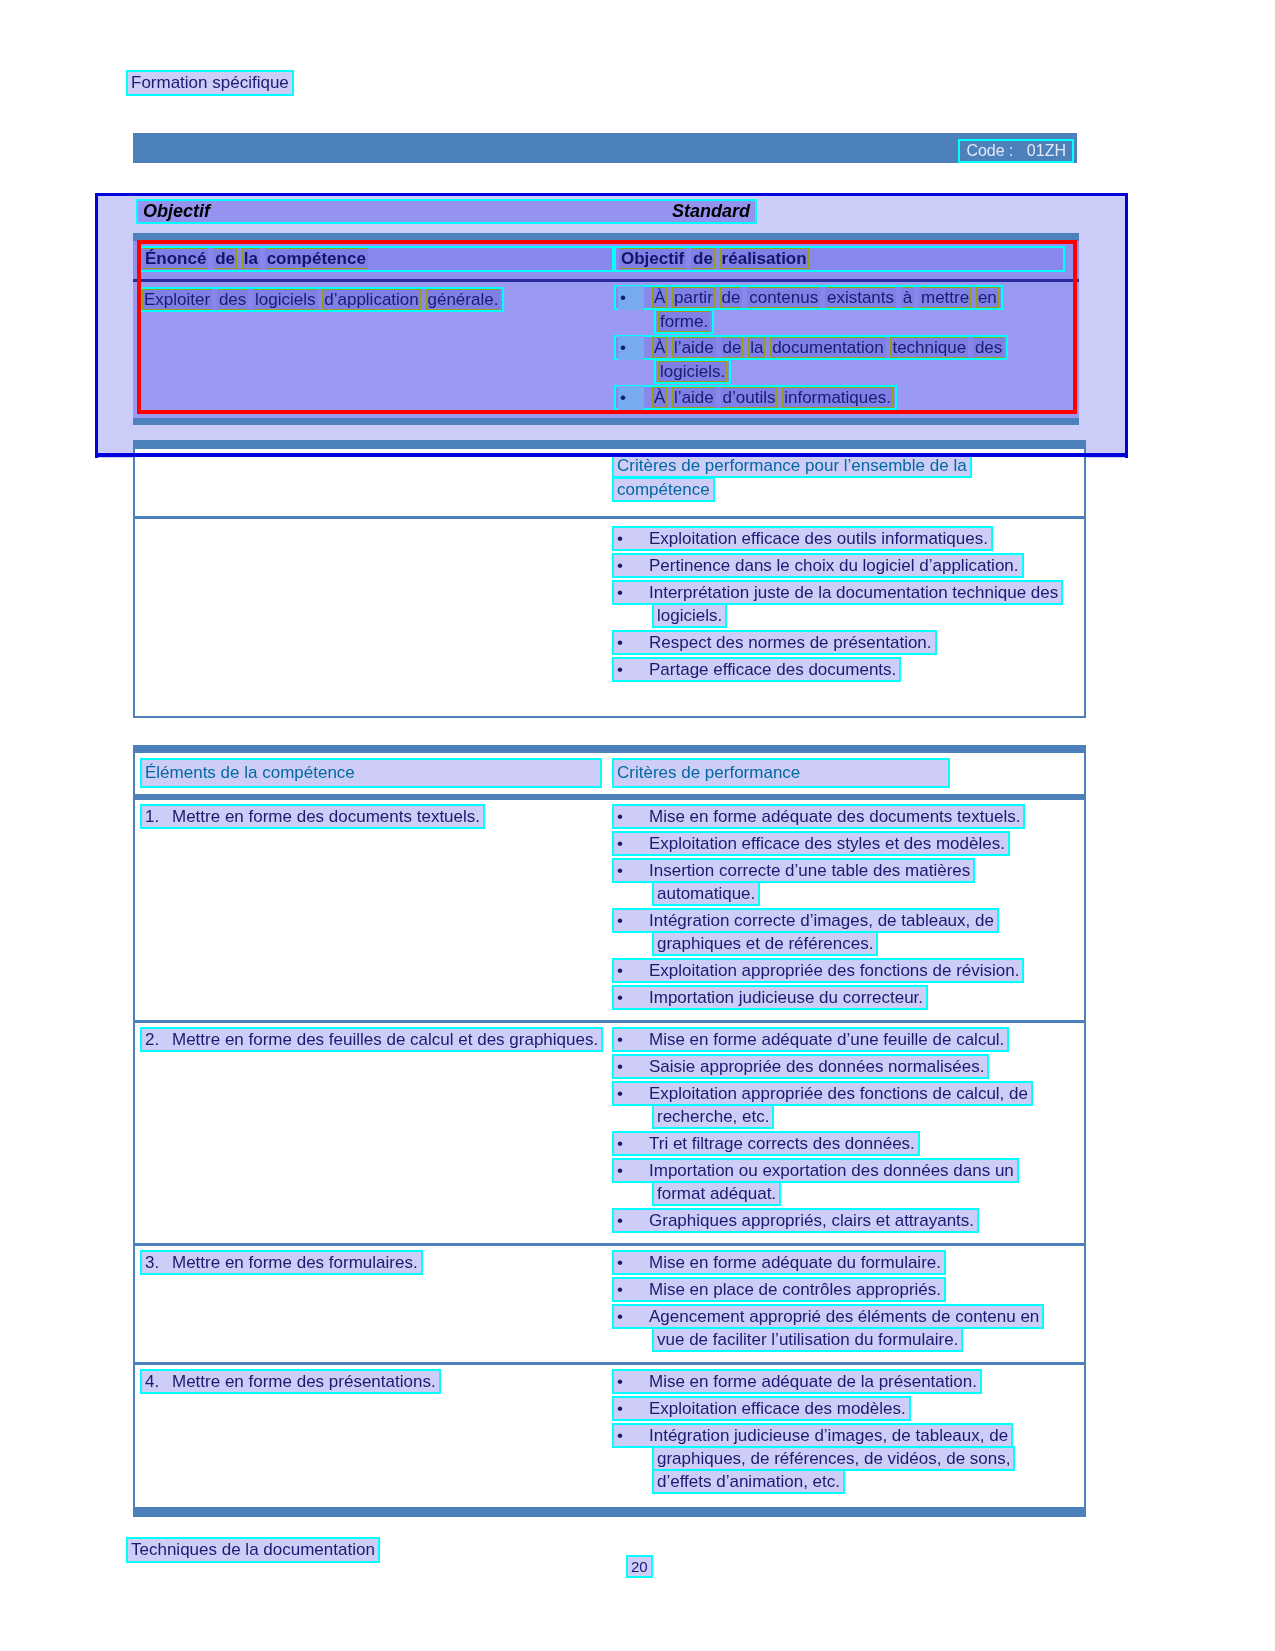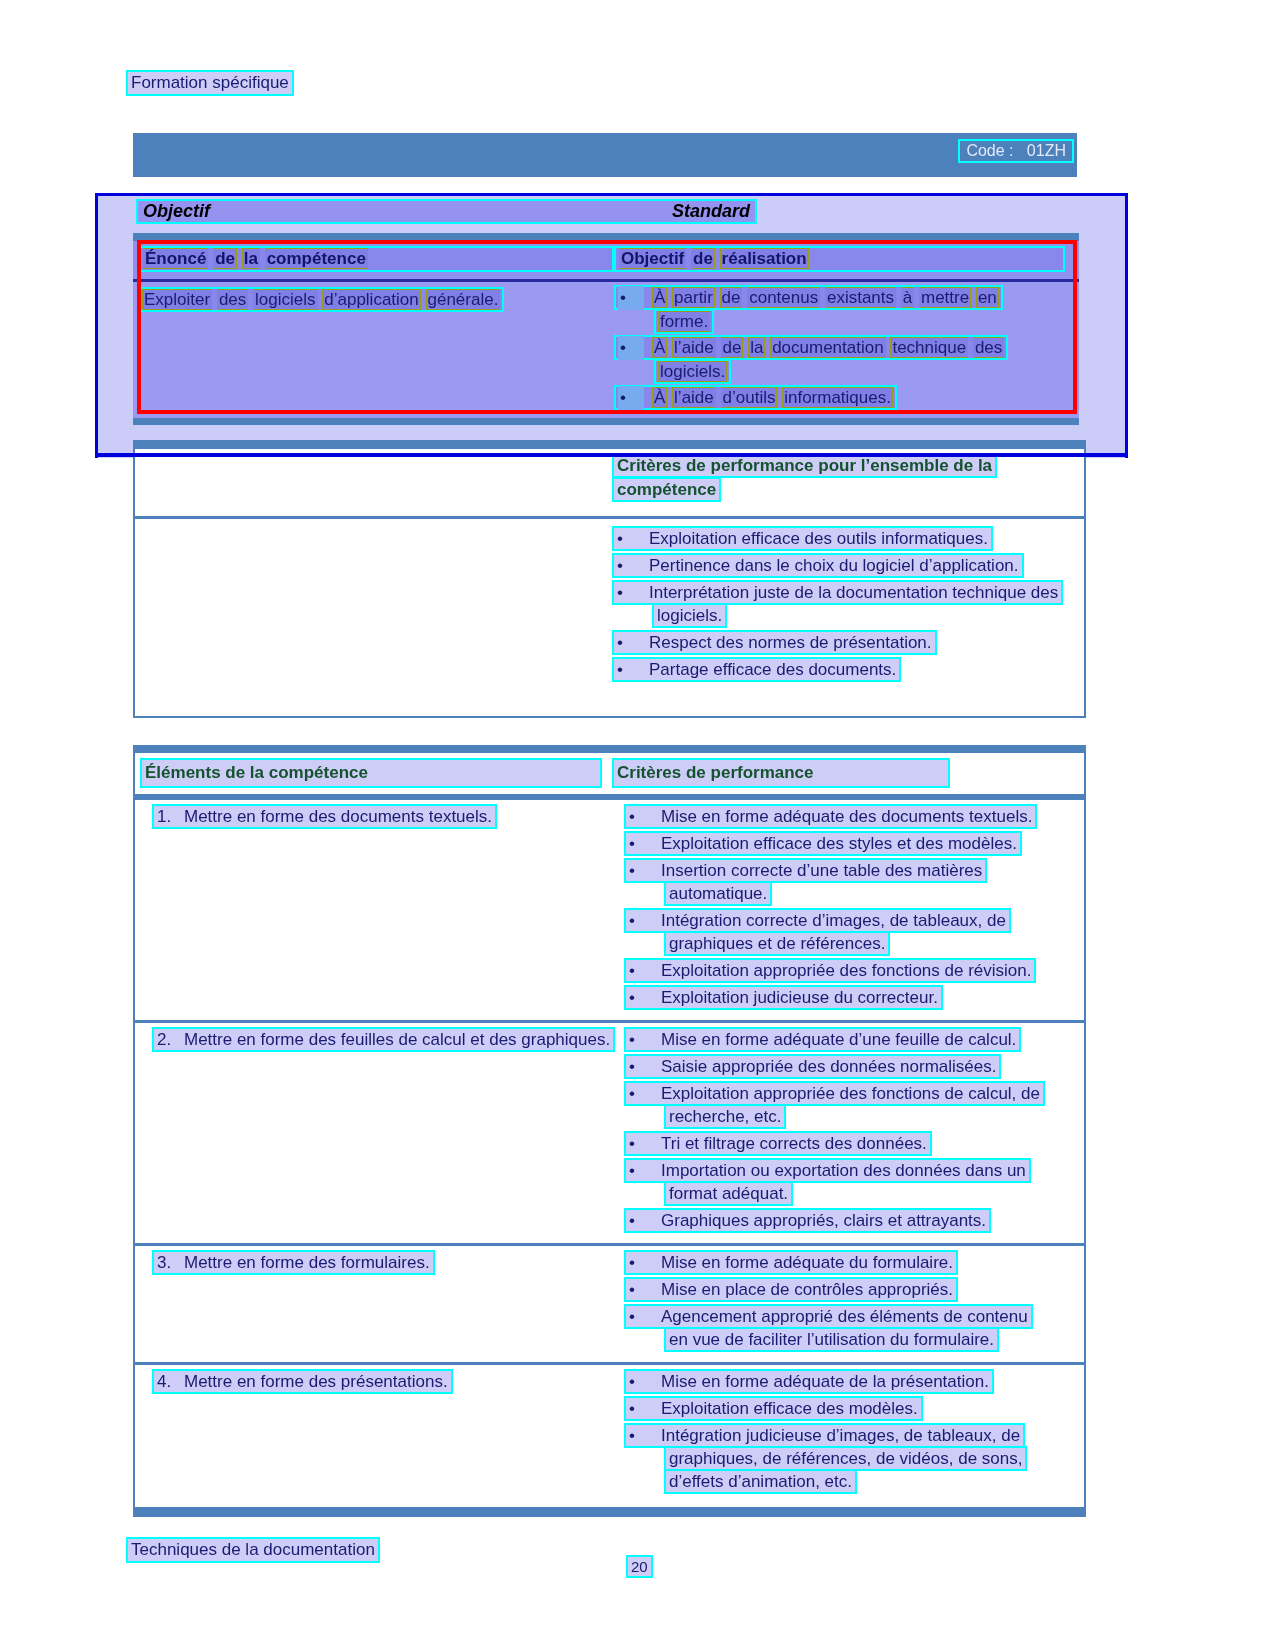--- a/index.html
+++ b/index.html
@@ -7,21 +7,21 @@
         font-family:"Liberation Sans",sans-serif;color:#1b1b70;font-size:17px;}
 
   
   .hl{border:2px solid #00ffff;background:#cdcdf8;padding:1px 3px;
       -webkit-box-decoration-break:clone;box-decoration-break:clone;}
 
   
   .formation{position:absolute;left:126px;top:70px;}
 
   
-  .title-bar{position:absolute;left:133px;top:133px;width:944px;height:44px;background:#4d81bc;}
+  .title-bar{position:absolute;left:133px;top:133px;width:944px;height:30px;background:#4d81bc;}
   .code-badge{position:absolute;right:3px;top:6px;border:2px solid #00ffff;color:#e4e9f7;
               padding:1px 6px;white-space:pre;font-size:16px;}
 
   
   .lavender{position:absolute;left:95px;top:193px;width:1027px;height:262px;background:#ccccf8;
             border:3px solid #0000dd;border-bottom:none;z-index:1;}
   .os-line{position:absolute;left:38px;top:3px;width:607px;display:flex;justify-content:space-between;
            background:#9494f0;border:2px solid #00ffff;padding:0 5px;
            font-weight:bold;font-style:italic;font-size:18px;color:#000000;}
 
@@ -51,27 +51,27 @@
   
   .wtable{position:absolute;left:133px;width:949px;background:#ffffff;
           border:2px solid #4d81bc;border-top:none;z-index:2;overflow:hidden;}
   .t1{top:440px;height:276px;}
   .t2{top:745px;height:770px;}
   .w-head{display:flex;border-bottom:3px solid #4d81bc;}
   .t1 .w-head{min-height:56px;padding:5px 0 6px;}
   .t2 .w-head{padding:5px 0 6px;}
   .cl{width:472px;padding-left:5px;}
   .cr{flex:1;padding-right:22px;}
-  .head-hl{font-weight:bold;color:#14532d;line-height:24px;}
+  .head-hl{font-weight:normal;color:#0369a1;line-height:24px;}
   .block{display:block;}
   .w-body{display:flex;padding:8px 0;}
   .wbullet{padding-left:40px;text-indent:-40px;line-height:23px;margin-bottom:4px;}
   .wbullet .dot{display:inline-block;width:14px;text-indent:0;color:#1b1b70;}
   .wbullet .tab{display:inline-block;width:18px;}
-  .w-row{display:flex;border-top:3px solid #4d81bc;padding:5px 12px 7px;}
+  .w-row{display:flex;border-top:3px solid #4d81bc;padding:5px 0 7px;}
   .numline{padding-left:31px;text-indent:-31px;line-height:23px;}
   .num{display:inline-block;width:14px;text-indent:0;}
   .numgap{display:inline-block;width:13px;}
   .botbar{position:absolute;bottom:0;left:0;right:0;height:8px;background:#4d81bc;}
   .t2 .w-head .cl .head-hl{margin-right:10px;}
   .t2 .w-head .cr .head-hl{margin-right:112px;}
 
   
   .footer-label{position:absolute;left:126px;top:1537px;}
   .page-num{position:absolute;left:626px;top:1555px;font-size:15px;}
@@ -199,21 +199,21 @@
 
               <div class="wbullet">
                 <span class="hl"><span class="dot">•</span><span class="tab"></span><span>Intégration correcte d’images, de tableaux, de graphiques et de références.</span></span>
               </div>
 
               <div class="wbullet">
                 <span class="hl"><span class="dot">•</span><span class="tab"></span><span>Exploitation appropriée des fonctions de révision.</span></span>
               </div>
 
               <div class="wbullet">
-                <span class="hl"><span class="dot">•</span><span class="tab"></span><span>Exploitation judicieuse du correcteur.</span></span>
+                <span class="hl"><span class="dot">•</span><span class="tab"></span><span>Importation judicieuse du correcteur.</span></span>
               </div>
             </div>
         </div>
 
         <div class="w-row">
           <div class="cl">
             <div class="numline">
               <span class="hl"><span class="num">2.</span><span class="numgap"></span><span>Mettre en forme des feuilles de calcul et des graphiques.</span></span>
             </div>
           </div>

